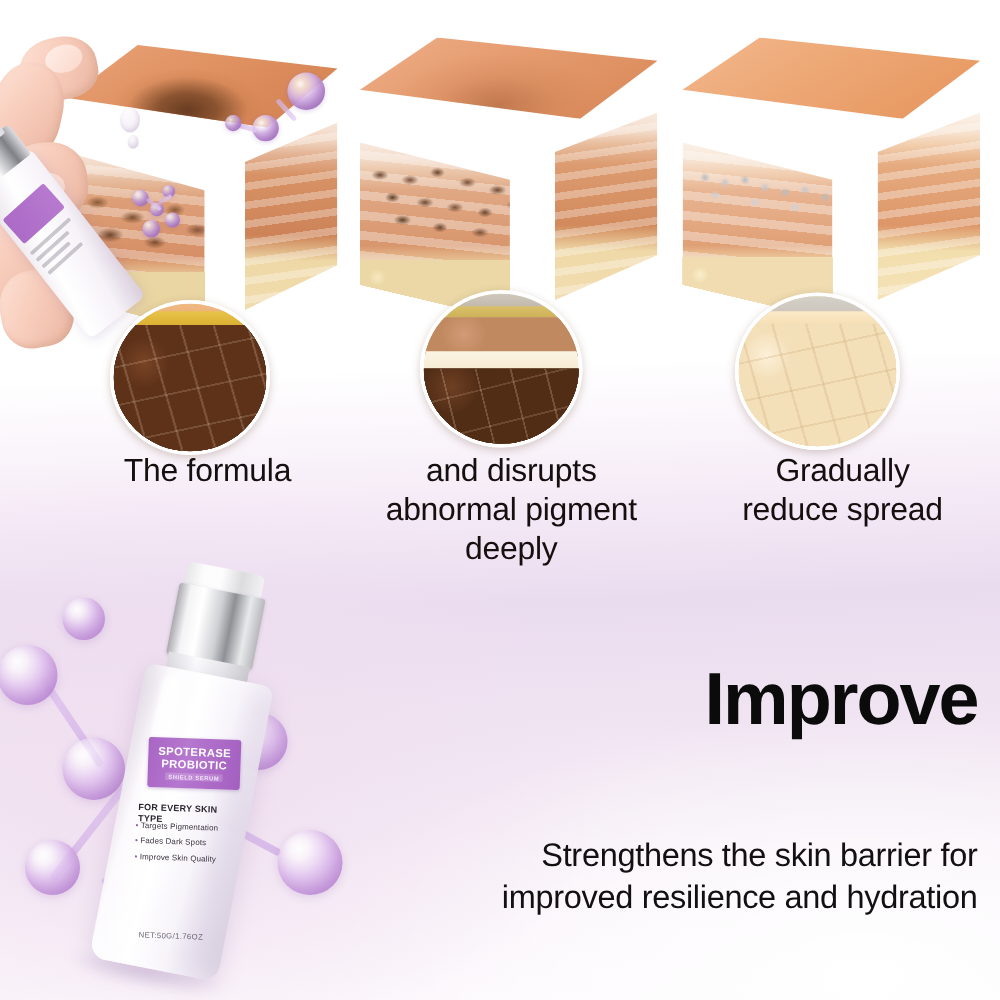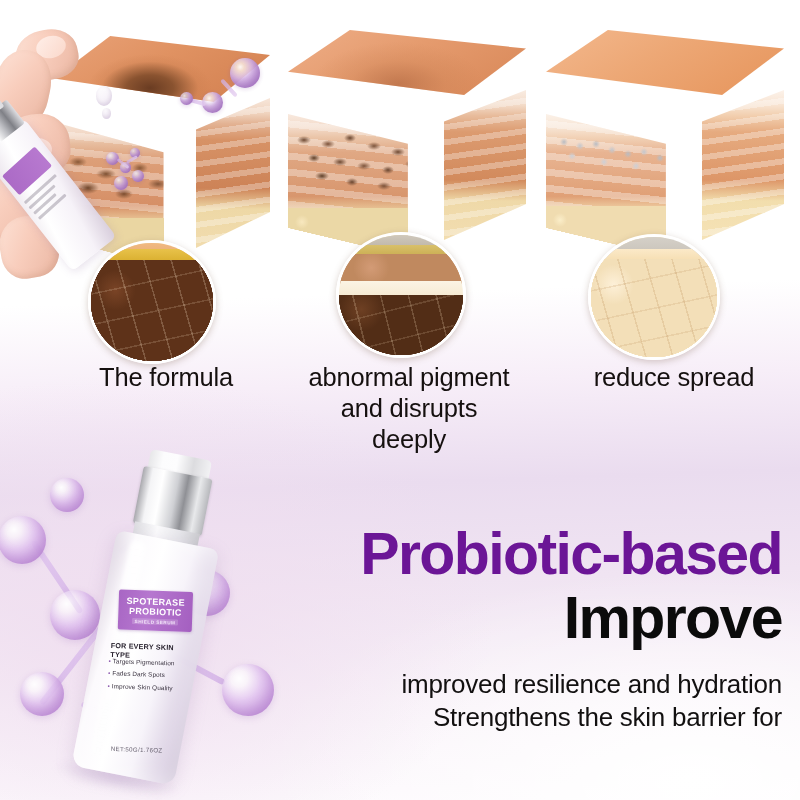--- a/index.html
+++ b/index.html
@@ -434,36 +434,36 @@
                         repeating-linear-gradient(-12deg, rgba(200,160,110,.24) 0 1.5px, rgba(0,0,0,0) 1.5px 30px);"></div>
       </div>
     </div>
   </div>
 
   <div class="captions">
     <div class="cap c1">
       <div>The formula</div>
     </div>
     <div class="cap c2">
+      <div>and disrupts</div>
       <div>abnormal pigment</div>
-      <div>and disrupts</div>
       <div>deeply</div>
     </div>
     <div class="cap c3">
+      <div>Gradually</div>
       <div>reduce spread</div>
     </div>
   </div>
 
   <div class="headline">
-    <div class="h-line1">Probiotic-based</div>
     <div class="h-line2">Improve</div>
   </div>
   <div class="sub">
+    <div>Strengthens the skin barrier for</div>
     <div>improved resilience and hydration</div>
-    <div>Strengthens the skin barrier for</div>
   </div>
 
   <div class="molecule-bg">
     <div class="mbond" style="left:64px;top:46px;width:6px;height:86px;transform:rotate(-34deg);"></div>
     <div class="mbond" style="left:78px;top:130px;width:6px;height:96px;transform:rotate(38deg);"></div>
     <div class="mbond" style="left:150px;top:16px;width:6px;height:60px;transform:rotate(52deg);"></div>
     <div class="mbond" style="left:196px;top:136px;width:6px;height:80px;transform:rotate(-62deg);"></div>
     <div class="mbond" style="left:116px;top:196px;width:6px;height:58px;transform:rotate(-72deg);"></div>
 
     <div class="mnode" style="left:8px;top:28px;width:48px;height:48px;"></div>

